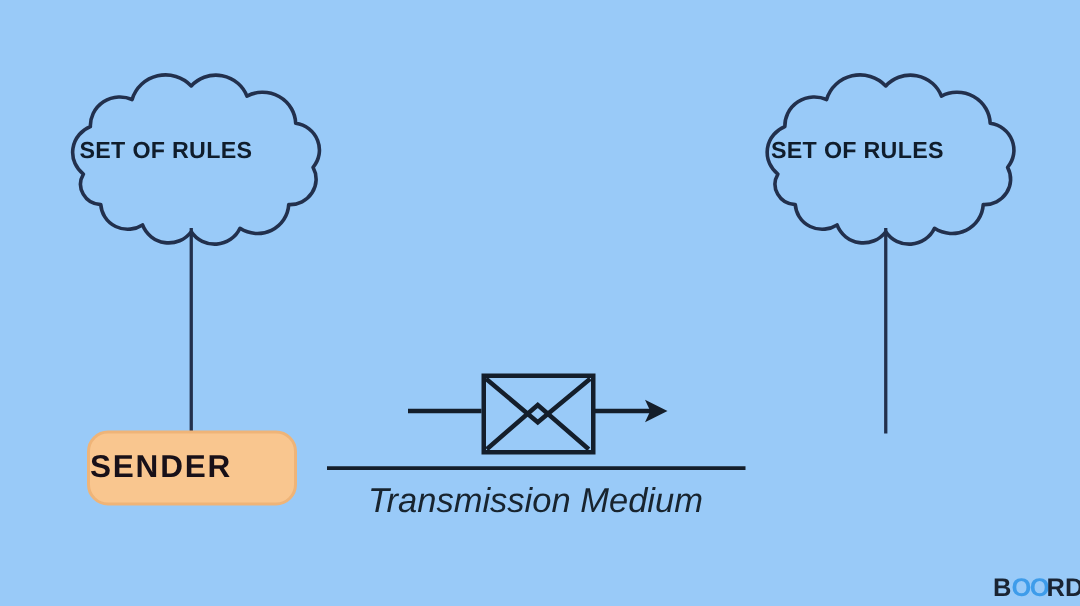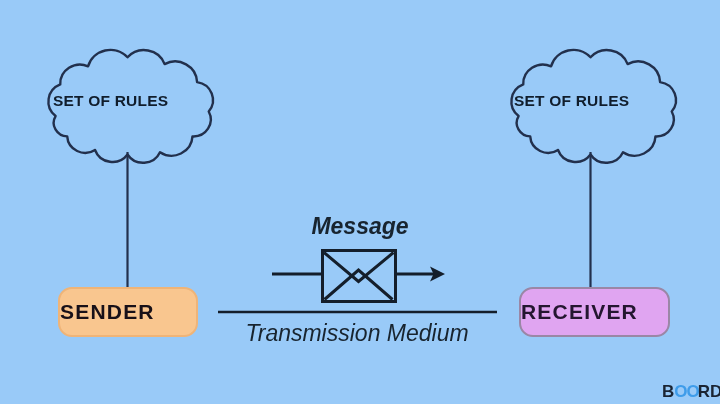--- a/index.html
+++ b/index.html
@@ -89,24 +89,20 @@
 
     <line x1="218" y1="312" x2="497" y2="312" stroke="#141E2B" stroke-width="2.5"></line>
   </svg>
 
   <div class="abs cloud-label" style="left:53px;top:92px;">SET OF RULES</div>
   <div class="abs cloud-label" style="left:514px;top:92px;">SET OF RULES</div>
 
   <div class="abs node-box" id="sender-box">
     <span>SENDER</span>
   </div>
-  <div class="abs node-box" id="receiver-box">
-    <span>RECEIVER</span>
-  </div>
 
-  <div class="abs flow-label" id="message-label">Message</div>
   <div class="abs flow-label" id="transmission-label">Transmission Medium</div>
 
   <div class="abs" id="brand-logo">
     <span>B</span><span class="oo">OO</span><span>RD</span>
   </div>
 
 </div>
 
 </body></html>

